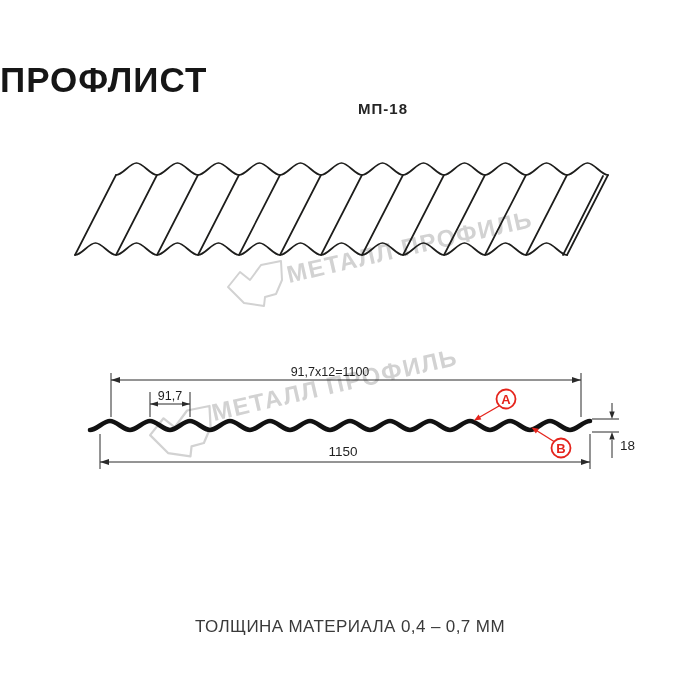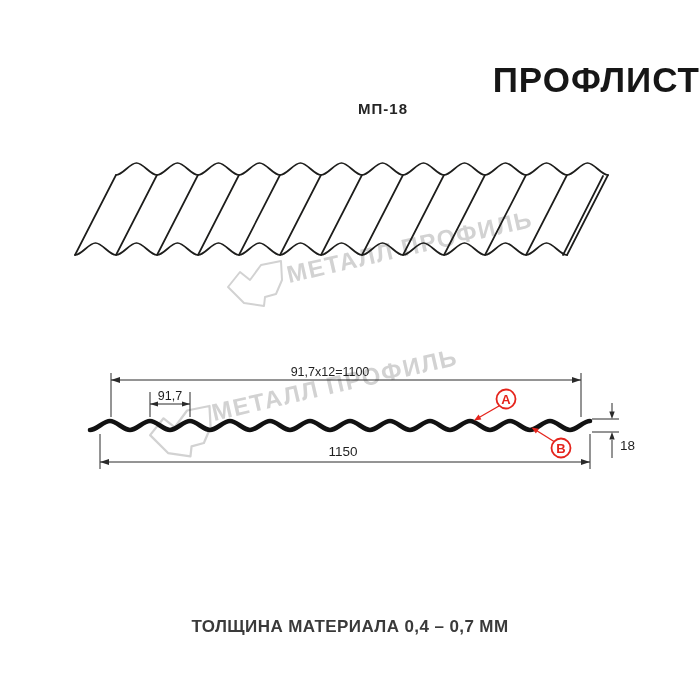--- a/index.html
+++ b/index.html
@@ -6,30 +6,30 @@
     --accent:#e5241c;
     --wm:#d2d2d2;
     --ink:#1d1d1b;
   }
   html,body{margin:0;padding:0;background:#ffffff;}
   .page{
     position:relative;width:700px;height:700px;background:#ffffff;overflow:hidden;
     font-family:"Liberation Sans","DejaVu Sans",sans-serif;
   }
   .title{
-    position:absolute;top:60px;left:0;width:700px;text-align:right;
+    position:absolute;top:60px;left:0;width:700px;text-align:left;
     font-size:35px;font-weight:800;letter-spacing:1px;color:#161616;margin:0;
   }
   .subtitle{
     position:absolute;top:100px;left:0;width:700px;text-align:center;
     font-size:15px;font-weight:700;letter-spacing:1px;color:#242424;padding-left:33px;
   }
   .caption{
     position:absolute;top:617px;left:0;width:700px;text-align:center;
-    font-size:17px;font-weight:700;letter-spacing:.4px;color:#3a3a3a;
+    font-size:17px;font-weight:400;letter-spacing:.4px;color:#3a3a3a;
   }
   svg{position:absolute;left:0;top:0;}
   svg text{font-family:"Liberation Sans","DejaVu Sans",sans-serif;fill:#1f1f1f;}
   .wm-text{font-size:24px;font-weight:700;letter-spacing:1.5px;fill:var(--wm);}
   .wm-logo{fill:none;stroke:var(--wm);stroke-width:2;stroke-linejoin:round;}
   .sheet{fill:none;stroke:var(--ink);stroke-width:1.7;stroke-linecap:round;}
   .xwave{fill:none;stroke:#121212;stroke-width:4.6;stroke-linecap:round;}
   .dim{stroke:#2a2a2a;stroke-width:1;fill:none;}
   .dim-arrow{fill:#2a2a2a;stroke:none;}
   .dim-text{font-size:12.5px;}

